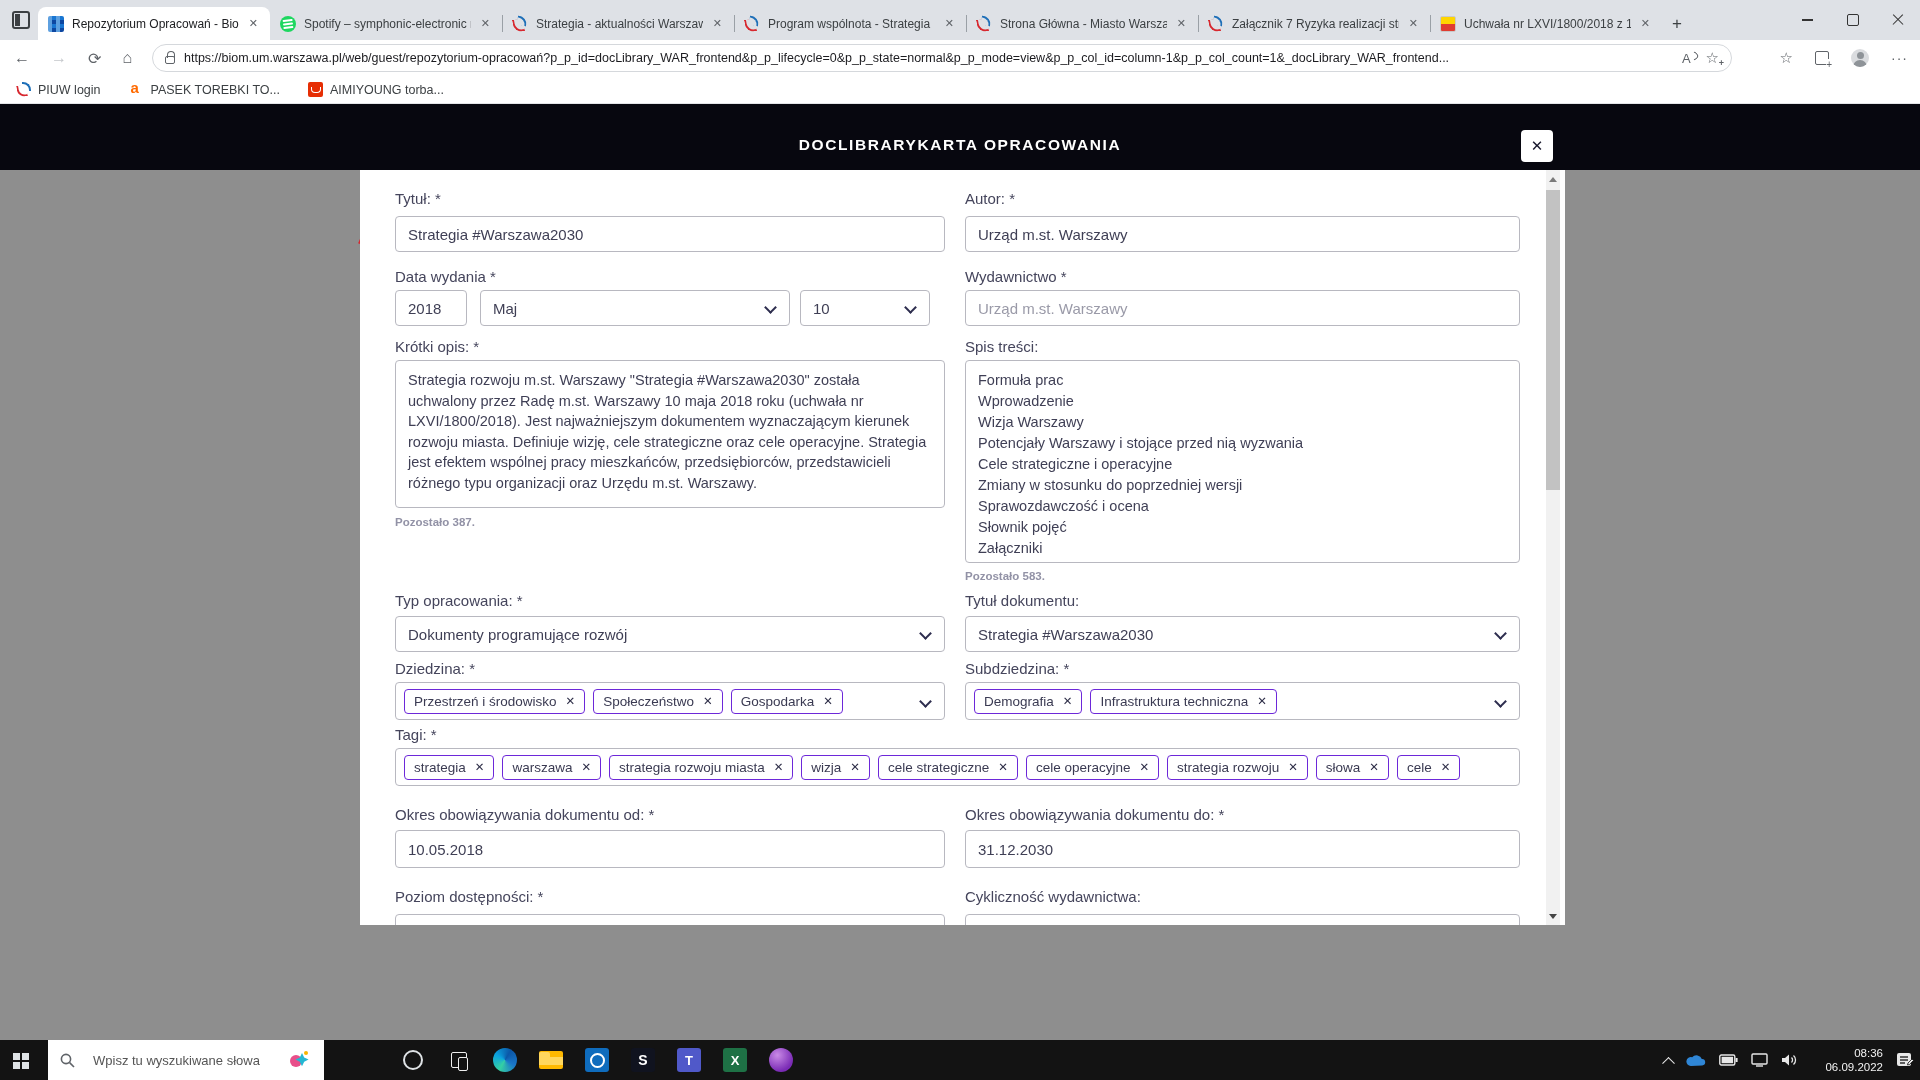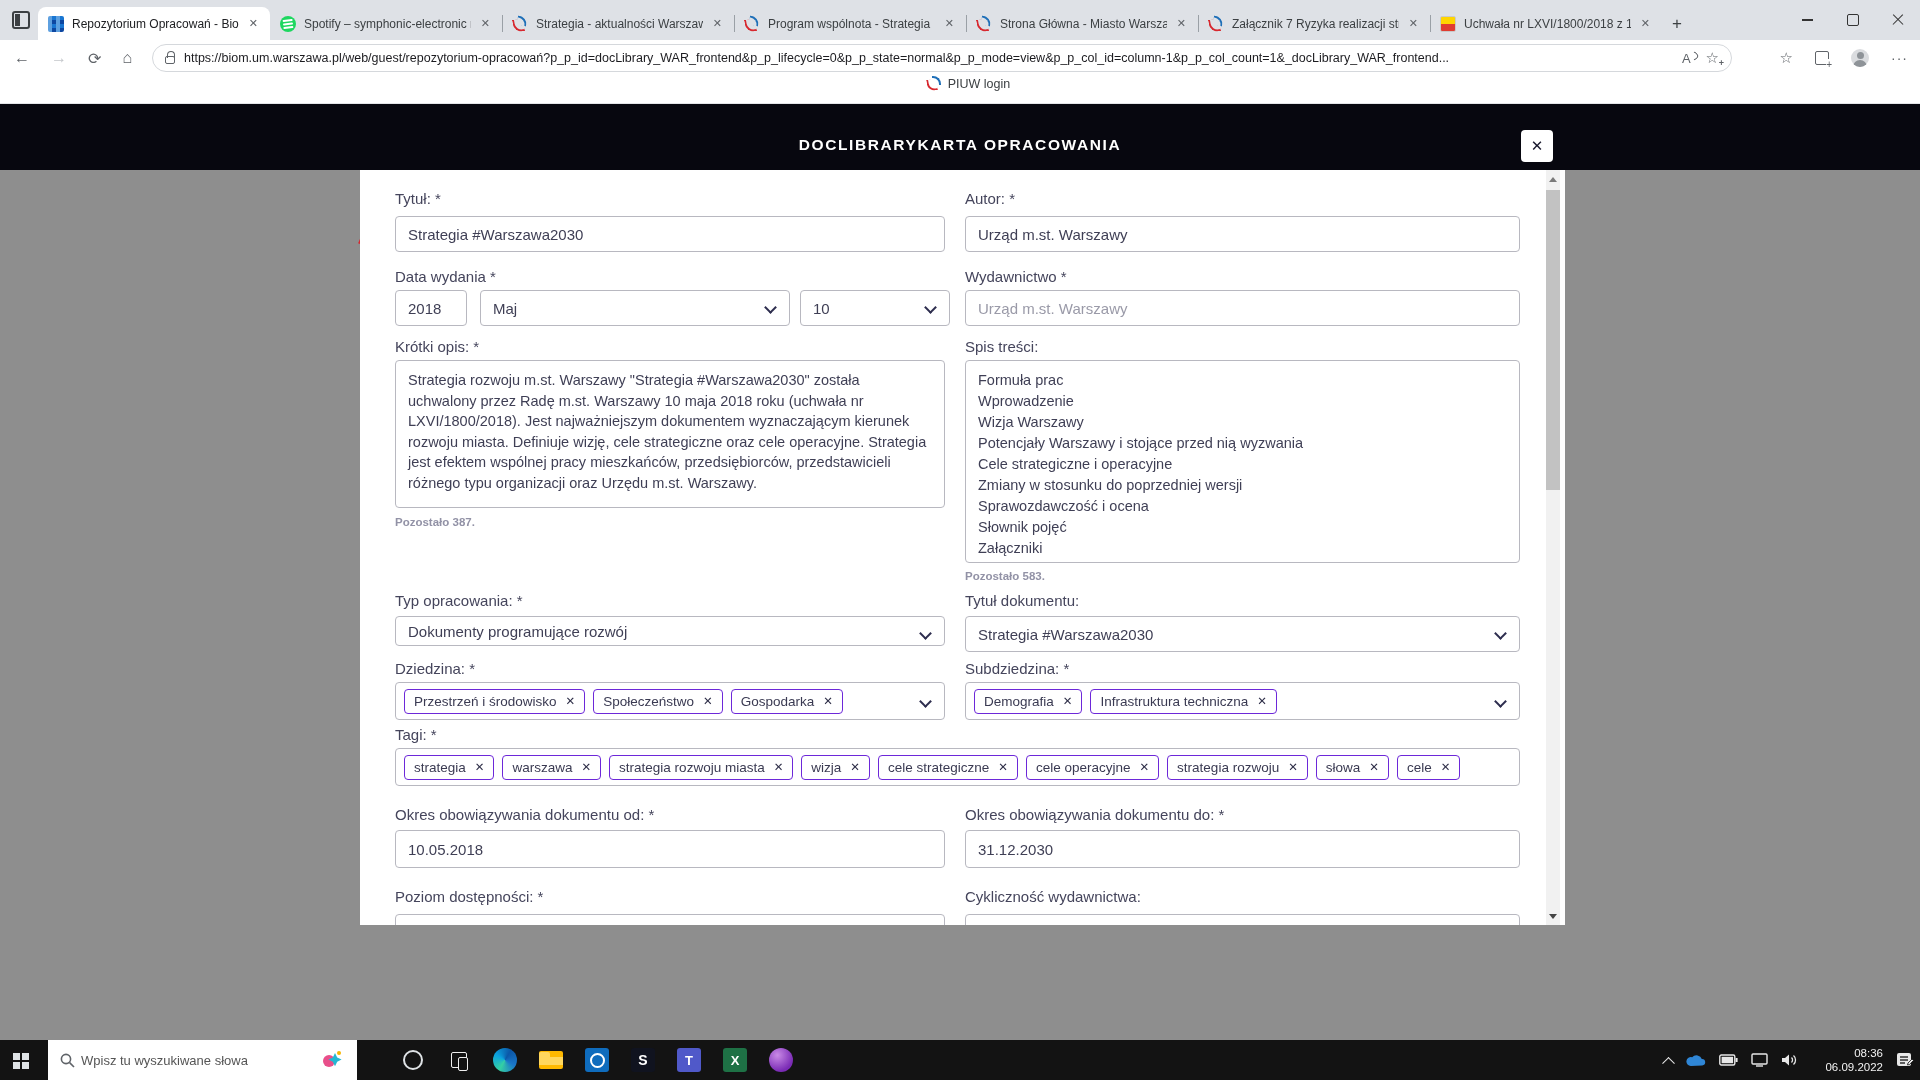--- a/index.html
+++ b/index.html
@@ -46,21 +46,21 @@
   .collections { width:14px; height:14px; border:1.5px solid #5f6368; border-radius:2px; position:relative; }
   .collections::after { content:'+'; position:absolute; right:-4px; bottom:-6px; font-size:10px; background:#fff; }
   .avatar { width:18px; height:18px; border-radius:50%; background:#dadcdf; position:relative; overflow:hidden; }
   .avatar::before { content:''; position:absolute; left:5.5px; top:3px; width:7px; height:7px; border-radius:50%; background:#8e9398; }
   .avatar::after { content:''; position:absolute; left:2px; top:11px; width:14px; height:9px; border-radius:7px 7px 0 0; background:#8e9398; }
   .dots { font-size:14px; letter-spacing:1px; color:#5f6368; }
   .lock { width:10px; height:8px; border:1.4px solid #5f6368; border-radius:2px; position:relative; margin-top:4px; }
   .lock::before { content:''; position:absolute; left:1px; top:-6px; width:6px; height:6px; border:1.4px solid #5f6368; border-bottom:none; border-radius:4px 4px 0 0; }
 
   
-  .bookmarks { position:absolute; top:76px; left:0; right:0; height:28px; background:#fff; border-bottom:1px solid #e3e5e8; display:flex; align-items:center; gap:28px; padding-left:16px;flex-direction:column; }
+  .bookmarks { position:absolute; top:76px; left:0; right:0; height:28px; background:#fff; border-bottom:1px solid #e3e5e8; display:flex; align-items:center; gap:28px; padding-left:16px; }
   .bm-item { display:flex; align-items:center; gap:7px; font-size:12.5px; color:#3c4043; }
   .bmicon { width:15px; height:15px; position:relative; border-radius:2px; flex:0 0 15px; }
   .bm-syrenka::before { content:''; position:absolute; left:1px; top:3px; width:8px; height:10px; border-left:2.5px solid #d7282f; border-bottom:2.5px solid #d7282f; border-radius:0 0 0 8px; transform:rotate(-10deg); }
   .bm-syrenka::after { content:''; position:absolute; right:0; top:0; width:7px; height:7px; border-right:2.5px solid #1e6fb8; border-top:2.5px solid #1e6fb8; border-radius:0 8px 0 0; }
   .bm-ali::after { content:'a'; color:#ff6a00; font-weight:bold; font-size:15px; position:absolute; left:2px; top:-3px; }
   .bm-bag { background:#e62e04; }
   .bm-bag::after { content:''; position:absolute; left:3.5px; top:5px; width:8px; height:5px; border:1.6px solid #fff; border-top:none; border-radius:0 0 4px 4px; }
 
   
   .siteheader { position:absolute; top:104px; left:0; right:0; height:66px; background:#07070f; }
@@ -88,21 +88,21 @@
   .mscroll { position:absolute; left:1186px; top:0; width:14px; height:755px; background:#f1f1f1; }
   .mthumb { position:absolute; left:0; top:20px; width:14px; height:300px; background:#c2c2c2; }
   .msarrow { position:absolute; left:0; width:14px; height:18px; display:flex; align-items:center; justify-content:center; }
   .tri-up { width:0; height:0; border-left:4px solid transparent; border-right:4px solid transparent; border-bottom:5px solid #7a7a7a; }
   .tri-down { width:0; height:0; border-left:4px solid transparent; border-right:4px solid transparent; border-top:5px solid #444; }
 
   
   .taskbar { position:absolute; left:0; top:1040px; right:0; height:40px; background:#131313; }
   .startbtn { position:absolute; left:0; top:0; width:48px; height:40px; display:flex; align-items:center; justify-content:center; }
   .start-glyph { width:7px; height:7px; background:#dfe3e6; box-shadow:9px 0 #dfe3e6,0 9px #dfe3e6,9px 9px #dfe3e6; margin:-8px 8px 0 -8px; }
-  .tsearch { position:absolute; left:48px; top:0; width:309px; height:40px; background:#fff; display:flex; align-items:center; gap:6px; padding:0 12px; }
+  .tsearch { position:absolute; left:48px; top:0; width:276px; height:40px; background:#fff; display:flex; align-items:center; gap:18px; padding:0 12px; }
   .tsearch-text { flex:1; font-size:13px; color:#555; white-space:nowrap; overflow:hidden; }
   .apps { position:absolute; left:390px; top:0; height:40px; display:flex; }
   .appbtn { width:46px; height:40px; display:flex; align-items:center; justify-content:center; }
   .app { width:24px; height:24px; position:relative; display:flex; align-items:center; justify-content:center; }
   .app-cortana { border:2px solid #dfe3e6; border-radius:50%; width:20px; height:20px; }
   .app-task-view { width:16px; height:16px; border:1.6px solid #eee; border-radius:2px; }
   .app-task-view::after { content:''; position:absolute; right:-2px; top:4px; width:8px; height:12px; background:#131313; border:1.6px solid #eee; border-radius:2px; }
   .app-edge { border-radius:50%; background:conic-gradient(from 210deg,#35d0a3,#0ba3df,#0b57a8,#1a77c9,#35d0a3); }
   .app-file-explorer { width:24px; height:18px; background:#ffb900; border-radius:2px; }
   .app-file-explorer::before { content:''; position:absolute; left:0; top:1px; width:11px; height:5px; background:#ffd75e; border-radius:2px 2px 0 0; }
@@ -230,21 +230,21 @@
 
     <div class="flabel" style="left:605px;top:20px">Autor: *</div>
     <div class="fbox finput" style="left:605px;top:46px;width:555px;height:36px">Urząd m.st. Warszawy</div>
 
     <div class="flabel" style="left:35px;top:98px">Data wydania *</div>
     <div class="fbox finput" style="left:35px;top:120px;width:72px;height:36px">2018</div>
     <div class="fbox finput" style="left:120px;top:120px;width:310px;height:36px">
       <span>Maj</span>
       <span class="chev"></span>
     </div>
-    <div class="fbox finput" style="left:440px;top:120px;width:150px;height:36px">
+    <div class="fbox finput" style="left:440px;top:120px;width:130px;height:36px">
       <span>10</span>
       <span class="chev"></span>
     </div>
 
     <div class="flabel" style="left:605px;top:98px">Wydawnictwo *</div>
     <div class="fbox finput ph" style="left:605px;top:120px;width:555px;height:36px">Urząd m.st. Warszawy</div>
 
     <div class="flabel" style="left:35px;top:168px">Krótki opis: *</div>
     <div class="fbox ftextarea" style="left:35px;top:190px;width:550px;height:148px">Strategia rozwoju m.st. Warszawy "Strategia #Warszawa2030" została uchwalony przez Radę m.st. Warszawy 10 maja 2018 roku (uchwała nr LXVI/1800/2018). Jest najważniejszym dokumentem wyznaczającym kierunek rozwoju miasta. Definiuje wizję, cele strategiczne oraz cele operacyjne. Strategia jest efektem wspólnej pracy mieszkańców, przedsiębiorców, przedstawicieli różnego typu organizacji oraz Urzędu m.st. Warszawy.</div>
     <div class="remaining" style="left:35px;top:346px">Pozostało 387.</div>
@@ -257,21 +257,21 @@
         <div class="spis-line">Potencjały Warszawy i stojące przed nią wyzwania</div>
         <div class="spis-line">Cele strategiczne i operacyjne</div>
         <div class="spis-line">Zmiany w stosunku do poprzedniej wersji</div>
         <div class="spis-line">Sprawozdawczość i ocena</div>
         <div class="spis-line">Słownik pojęć</div>
         <div class="spis-line">Załączniki</div>
       </div>
     <div class="remaining" style="left:605px;top:400px">Pozostało 583.</div>
 
     <div class="flabel" style="left:35px;top:422px">Typ opracowania: *</div>
-    <div class="fbox finput" style="left:35px;top:446px;width:550px;height:30px">
+    <div class="fbox finput" style="left:35px;top:446px;width:550px;height:36px">
       <span>Dokumenty programujące rozwój</span>
       <span class="chev"></span>
     </div>
 
     <div class="flabel" style="left:605px;top:422px">Tytuł dokumentu:</div>
     <div class="fbox finput" style="left:605px;top:446px;width:555px;height:36px">
       <span>Strategia #Warszawa2030</span>
       <span class="chev"></span>
     </div>
 

